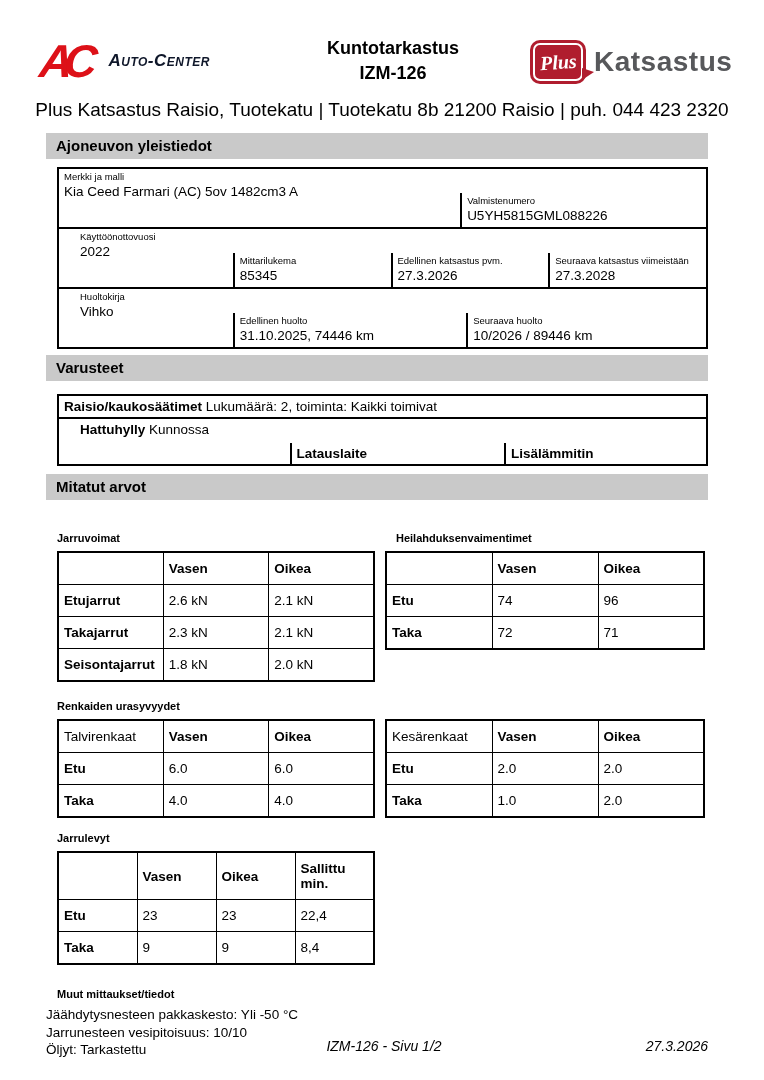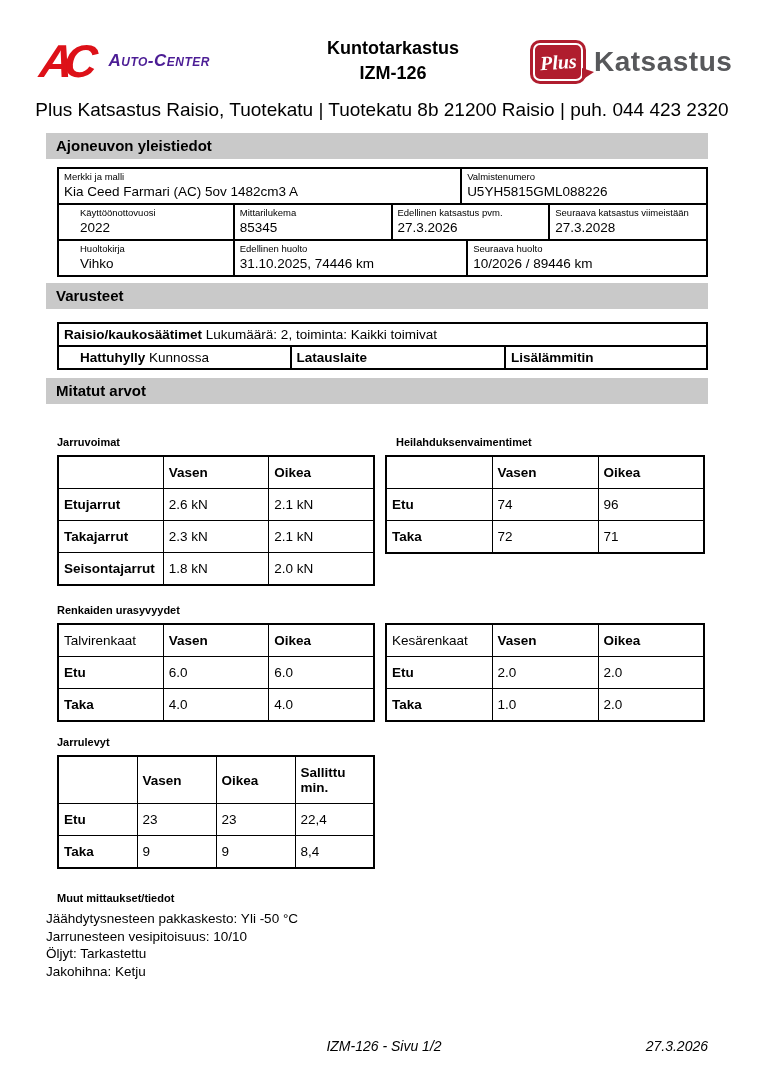--- a/index.html
+++ b/index.html
@@ -9,21 +9,21 @@
 
   
   .header { display:flex; align-items:flex-start; padding:34px 34px 0 40px; }
   .logo-ac { width:216px; display:flex; align-items:center; margin-top:4px; }
   .ac-monogram {
     font-size:46px; font-weight:bold; font-style:italic; color:#dd1118;
     letter-spacing:-9px; transform:skewX(-6deg); line-height:1; padding-right:10px;
   }
   .ac-name {
     margin-left:10px; font-size:17px; font-weight:bold; font-style:italic;
-    color:#4c1d95; font-variant:small-caps; letter-spacing:0.5px; white-space:nowrap;
+    color:#0f172a; font-variant:small-caps; letter-spacing:0.5px; white-space:nowrap;
   }
   .title-block { flex:1; text-align:center; margin-top:2px; }
   .title-line { font-size:18px; font-weight:bold; line-height:25px; }
   .logo-plus { width:200px; display:flex; align-items:center; justify-content:flex-start; margin-top:6px; }
   .plus-badge {
     position:relative; width:56px; height:44px; background:#b01d2e; border-radius:10px;
     display:flex; align-items:center; justify-content:center; flex:none;
   }
   .plus-badge::before { content:""; position:absolute; inset:3px; border:2px solid #fff; border-radius:7px; }
   .plus-badge::after {
@@ -46,21 +46,21 @@
   }
   .bar-general { margin-top:12px; }
   .bar-equipment { margin-top:6px; }
   .bar-measured { margin-top:8px; }
 
   
   .itable { margin:8px 0 0 11px; border:2px solid #000; }
   .irow { display:flex; }
   .irow + .irow { border-top:2px solid #000;padding-left:16px; }
   .icell { padding:2px 5px 3px 5px; }
-  .icell + .icell { border-left:2px solid #000; }
+  .icell + .icell { border-left:2px solid #000;margin-top:24px; }
   .icell .lab { font-size:9.5px; line-height:12px; }
   .icell .val { font-size:13.5px; line-height:17px; }
   .w62 { width:62%;border-radius:9px; } .w38 { width:38%; } .w25 { width:25%; } .w37 { width:37%; }
   .w34 { width:34%; } .w32 { width:32%; } .w100 { width:100%; }
   .vrow .icell { font-size:13.5px; line-height:17px; padding:2px 5px; }
   .vtable { margin-top:13px; }
   .blab { font-weight:bold; }
 
   
   .mlabel { font-size:11px; font-weight:bold; margin:0 0 0 11px; }
@@ -307,21 +307,20 @@
         </tr>
       </tbody>
         </table>
     </div>
 
     <div class="mlabel muut-label">Muut mittaukset/tiedot</div>
     <div class="muut-lines">
       <div>Jäähdytysnesteen pakkaskesto: Yli -50 °C</div>
       <div>Jarrunesteen vesipitoisuus: 10/10</div>
       <div>Öljyt: Tarkastettu</div>
-      <div>Jakohihna: Ketju</div>
     </div>
 
   </div>
 
   <div class="footer">
     <span class="page-info">IZM-126 - Sivu 1/2</span>
     <span class="f-date">27.3.2026</span>
   </div>
 
 </div>

